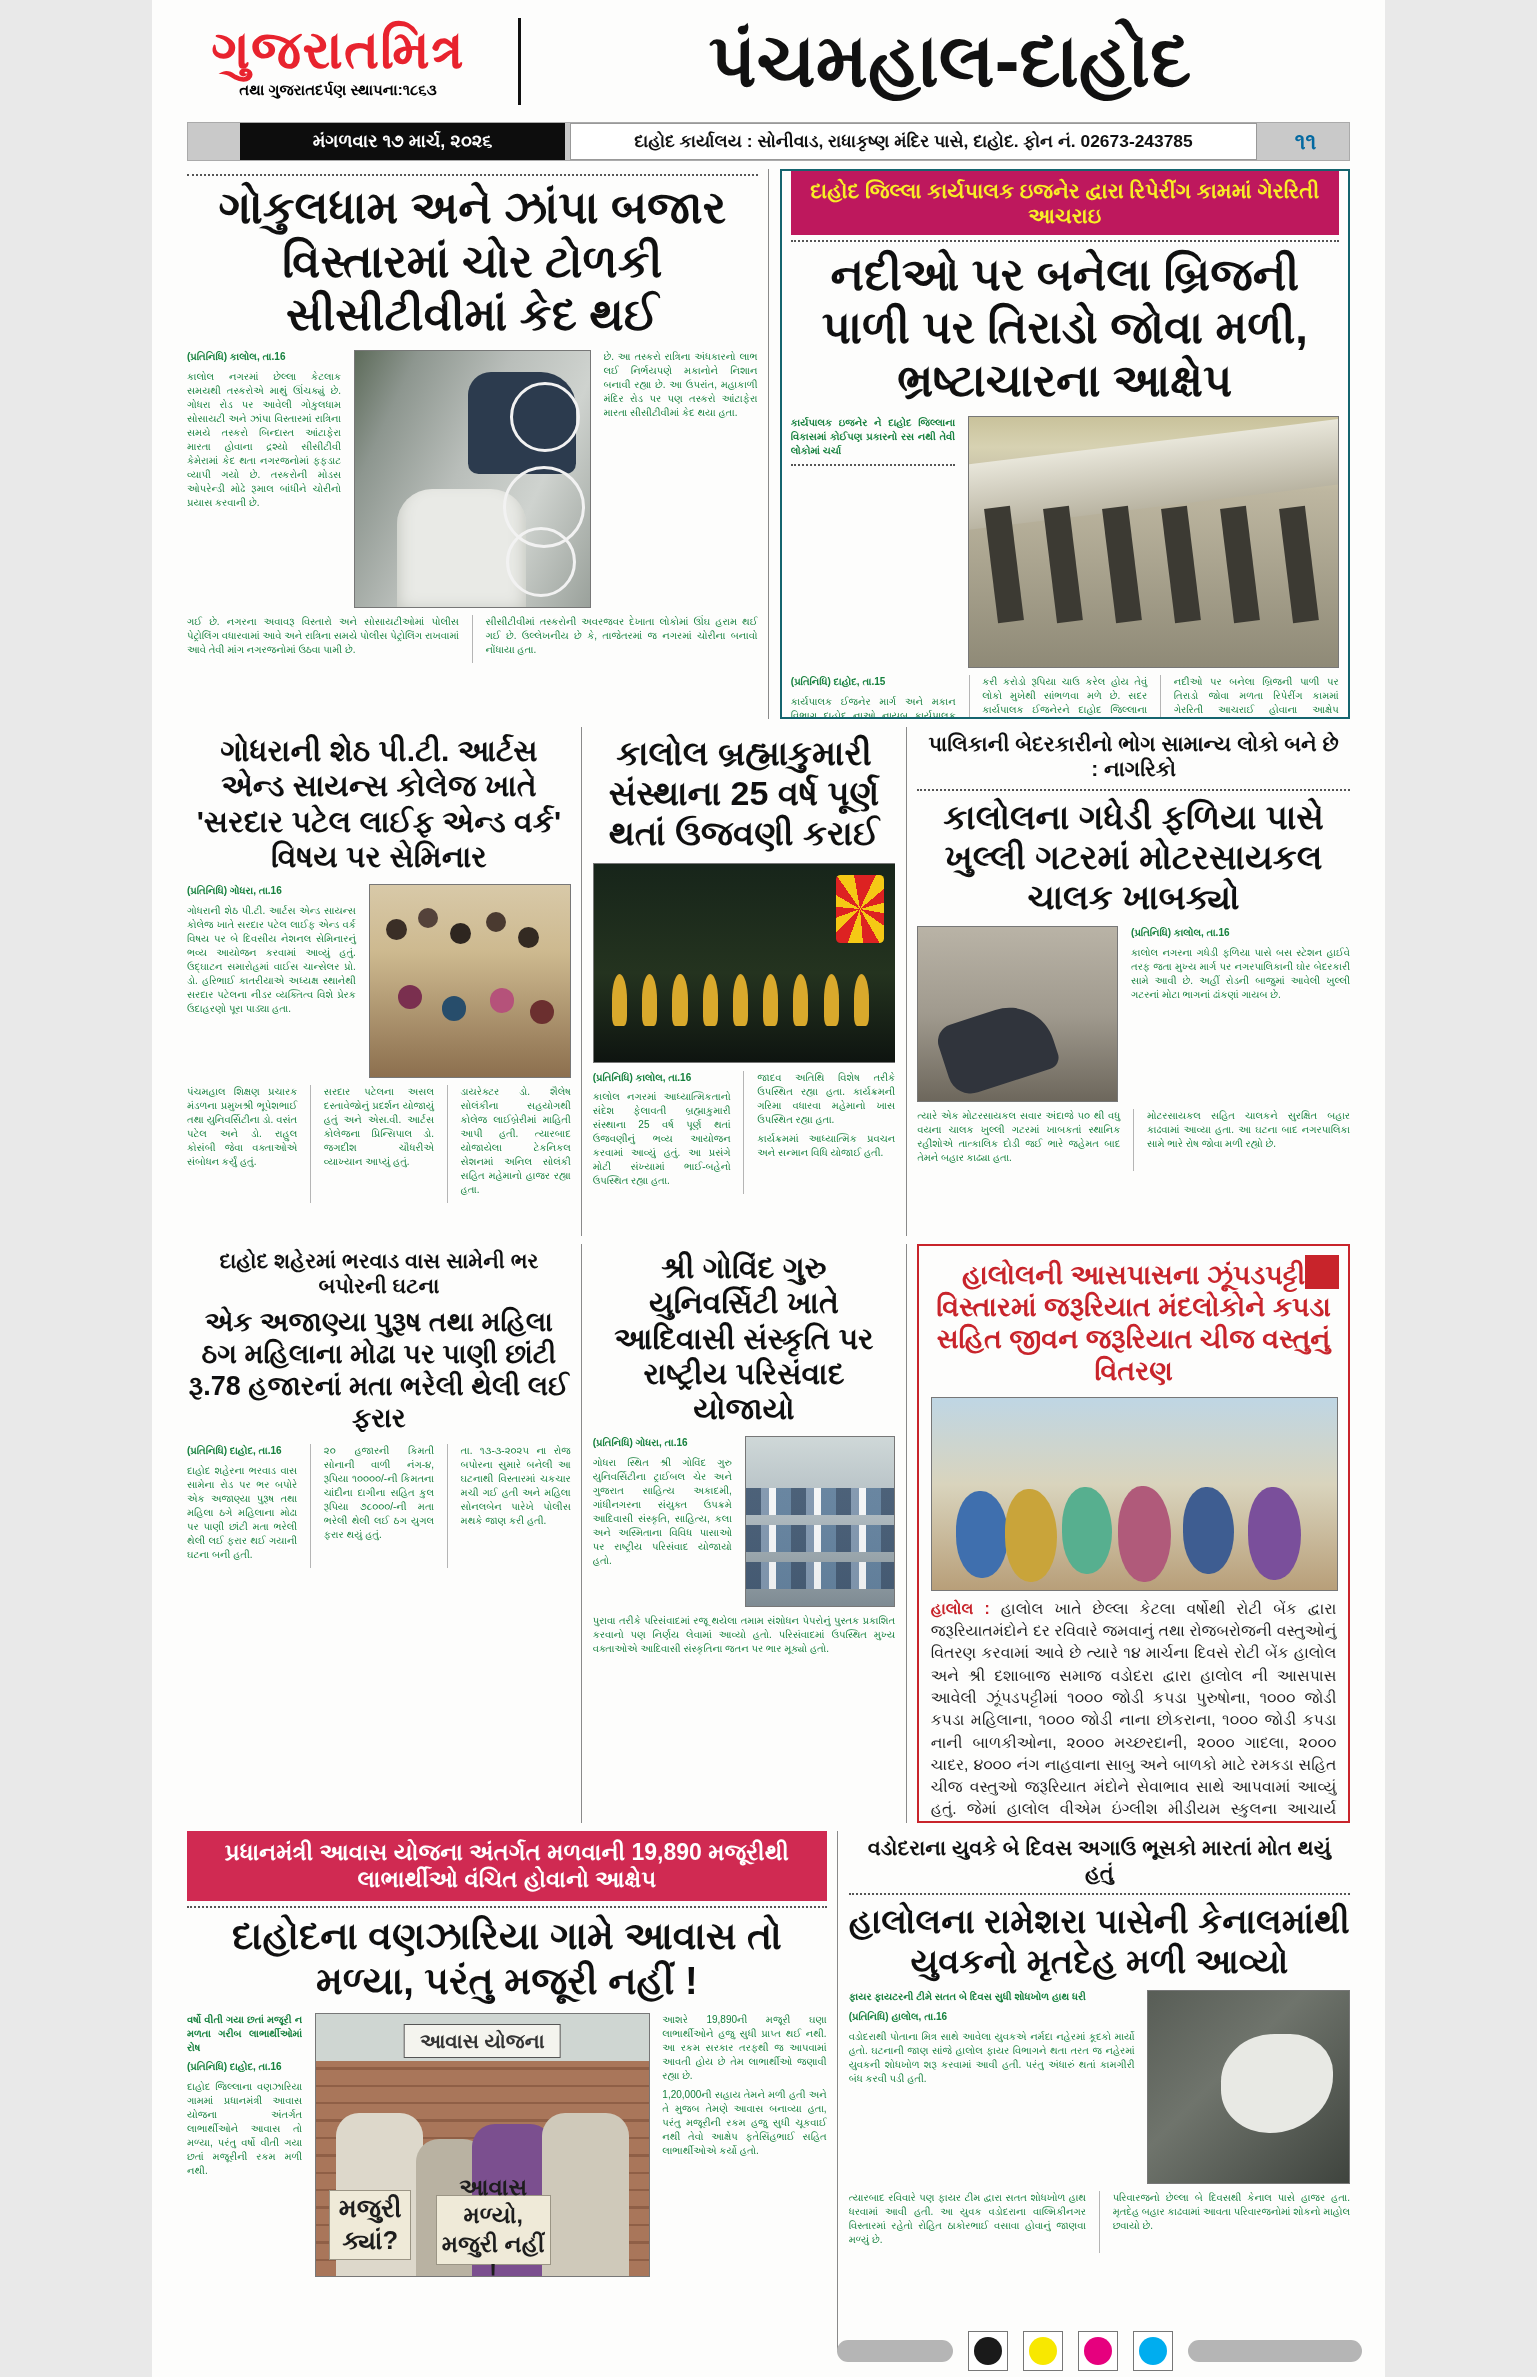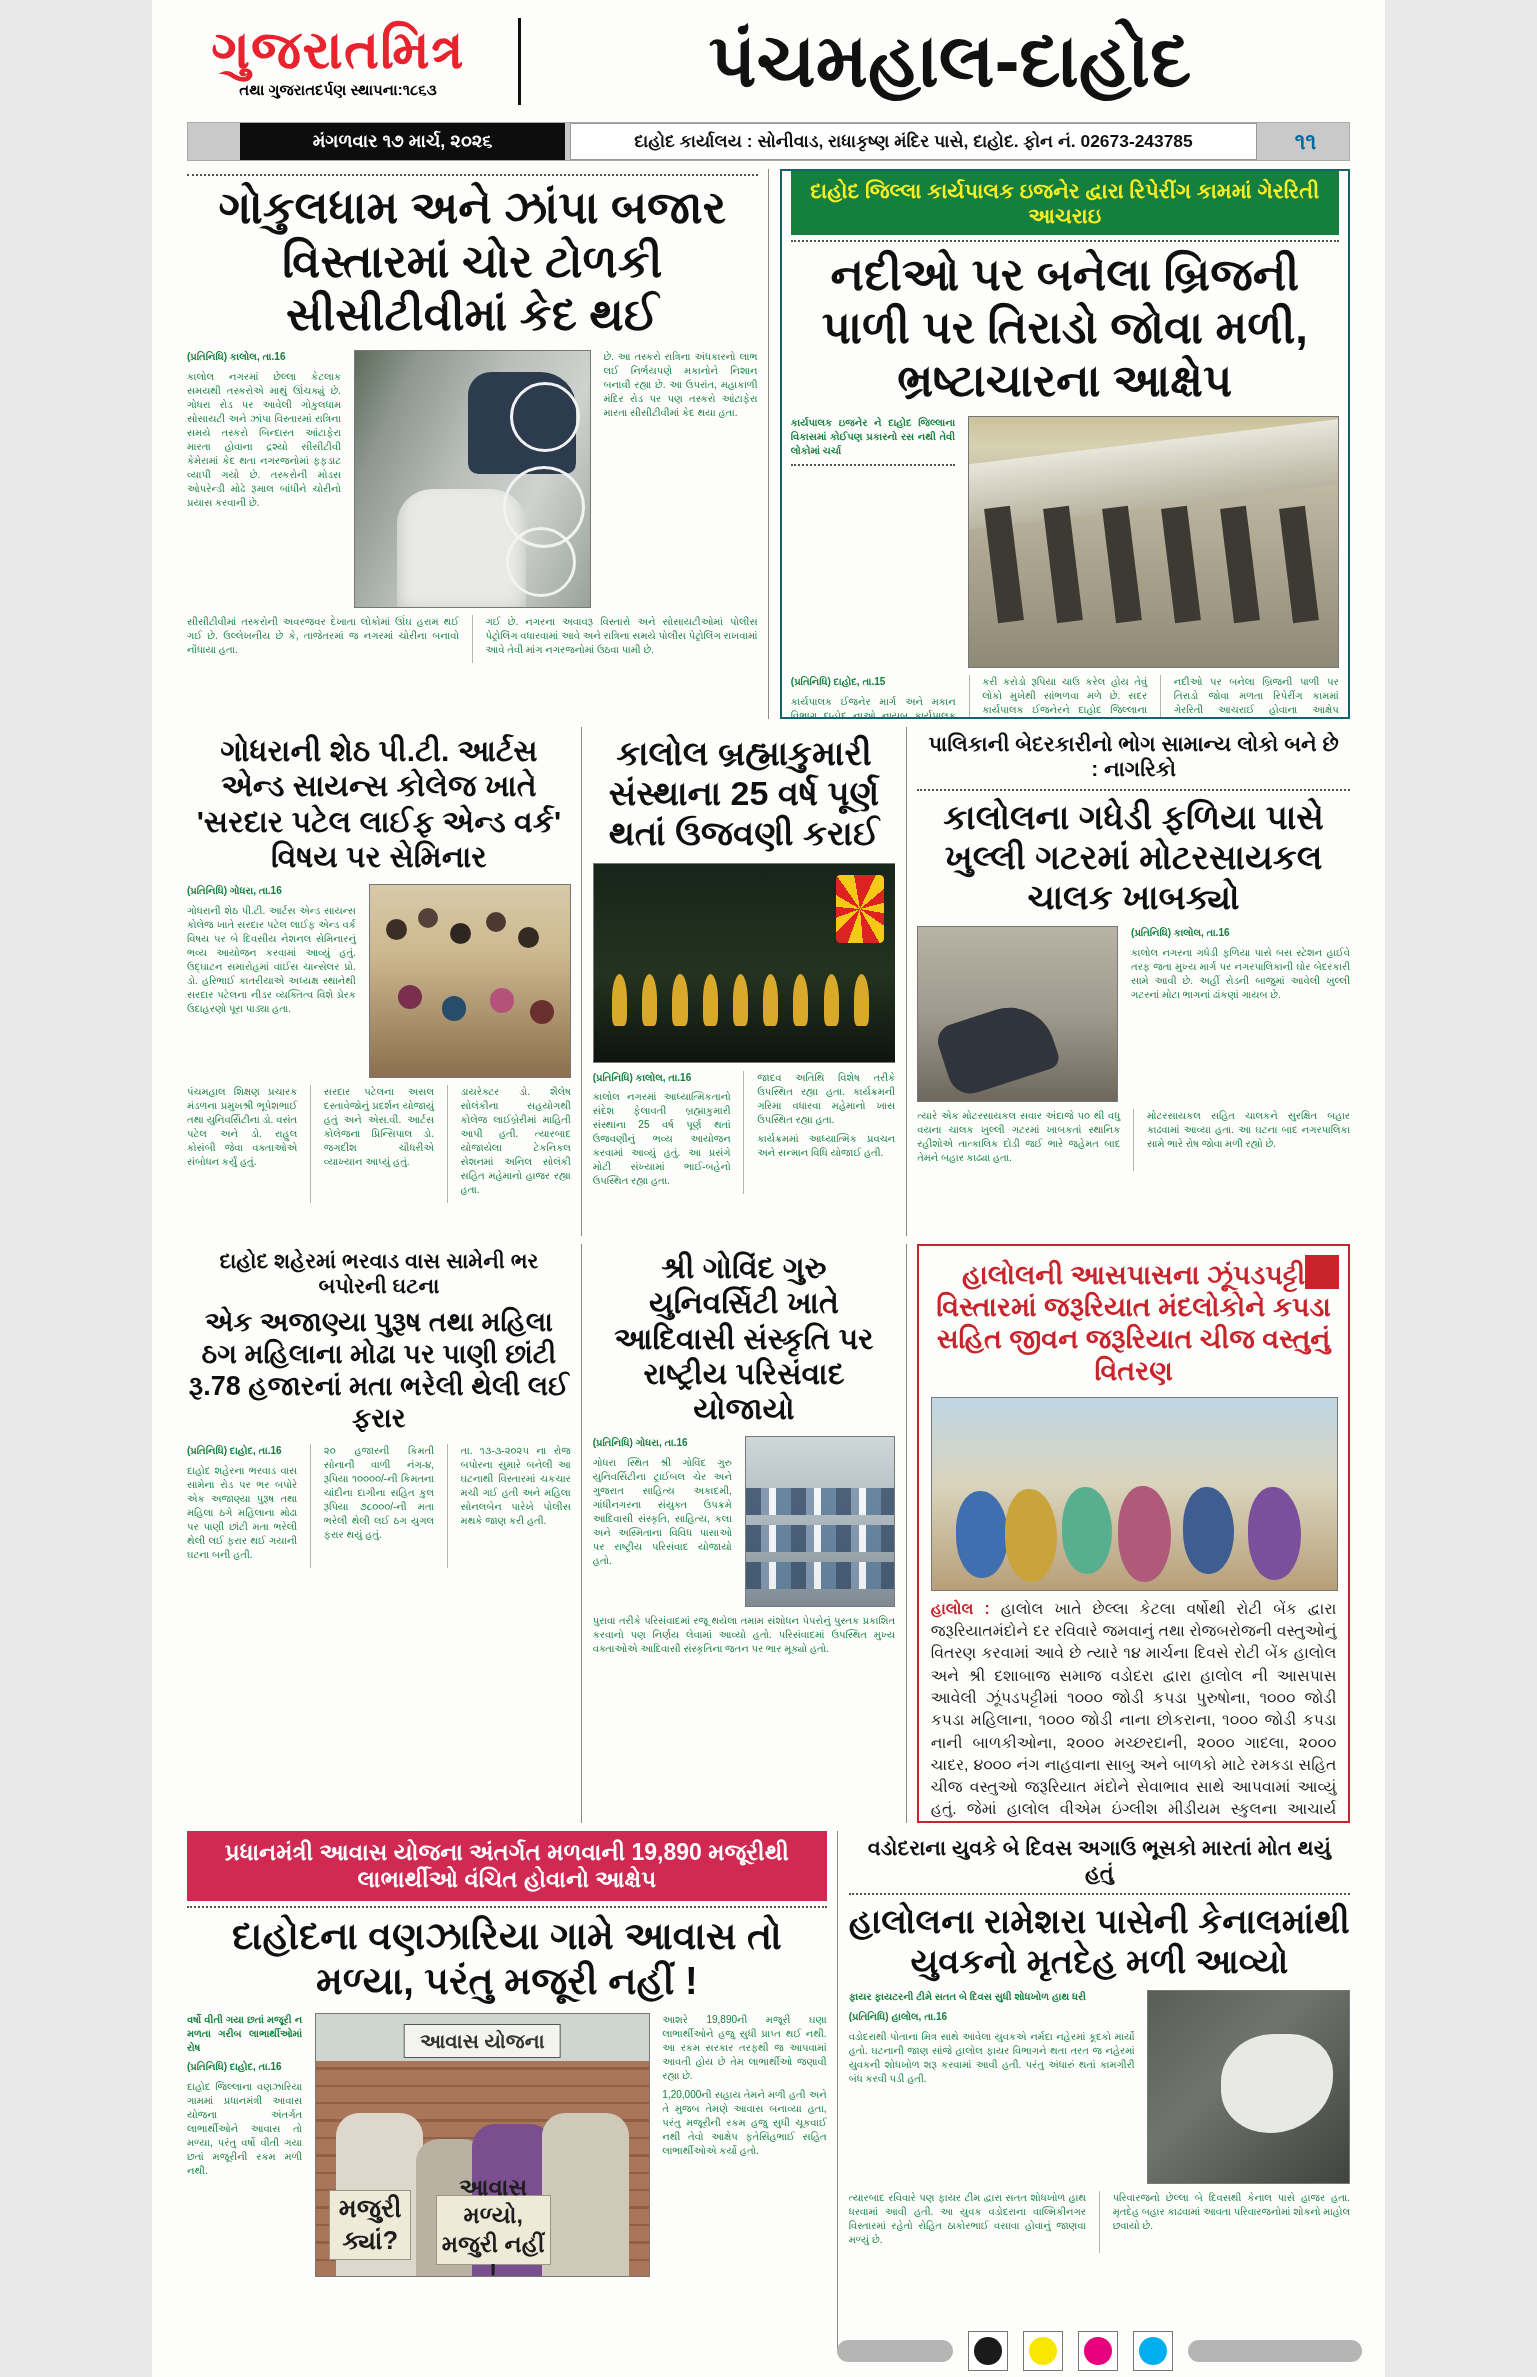--- a/index.html
+++ b/index.html
@@ -18,21 +18,21 @@
             font-size:18px;font-weight:bold;}
   .office-box{flex:1;background:#fff;margin:0 4.6px;display:flex;align-items:center;justify-content:center;
               font-size:17.4px;font-weight:bold;color:#111;border:0.6px solid #999;}
   .page-no{width:87px;display:flex;align-items:center;justify-content:center;font-size:22px;font-weight:bold;color:#0369a1;}
   
   .row{display:flex;padding:8.1px 35px 0 35px;box-sizing:border-box;}
   .vsep{width:0;border-left:1.2px solid #8a8a8a;margin:0 10.5px;}
   article{box-sizing:border-box;overflow:hidden;}
   .kicker{display:block;text-align:center;font-weight:bold;font-size:21px;padding:7px 5.8px;line-height:1.2;}
   .kicker.pink{background:#f9d9e3;color:#a41f3f;}
-  .kicker.teal{background:#15803d;color:#f8ee26;}
+  .kicker.teal{background:#be185d;color:#f8ee26;}
   .kicker.plain{color:#111;padding:3.5px 5.8px;}
   .dotted{border-top:2.9px dotted #555;margin:4.6px 0 5.8px 0;height:0;}
   .headline{text-align:center;font-weight:bold;color:#101010;margin:5.8px 0 9.3px 0;line-height:1.18;}
   .h-xl{font-size:45px;}
   .h-lg{font-size:34px;}
   .h-md{font-size:30px;}
   .h-sm{font-size:27px;}
   .red-head{color:#c8242b;}
   .dateline{font-weight:bold;margin:0 0 5.8px 0;}
   .bodytext,.bodycol p{font-size:10px;line-height:1.4;text-align:justify;margin:0 0 5.8px 0;color:#15803d;}
@@ -119,24 +119,24 @@
           <div class="ring" style="right:4%;top:12%;width:64px;height:64px;"></div>
           <div class="ring" style="right:2%;top:45%;width:76px;height:76px;"></div>
           <div class="ring" style="right:6%;bottom:4%;width:64px;height:64px;"></div>
         </div>
         <div class="bodycol" style="flex:0 0 27%;">
           <p>છે. આ તસ્કરો રાત્રિના અંધકારનો લાભ લઈ નિર્ભયપણે મકાનોને નિશાન બનાવી રહ્યા છે. આ ઉપરાંત, મહાકાળી મંદિર રોડ પર પણ તસ્કરો આંટાફેરા મારતા સીસીટીવીમાં કેદ થયા હતા.</p>
         </div>
       </div>
       <div class="content">
         <div class="bodycol">
+            <p>ગઈ છે. નગરના અવાવરૂ વિસ્તારો અને સોસાયટીઓમાં પોલીસ પેટ્રોલિંગ વધારવામાં આવે અને રાત્રિના સમયે પોલીસ પેટ્રોલિંગ રાખવામાં આવે તેવી માંગ નગરજનોમાં ઉઠવા પામી છે.</p>
+          </div>
+        <div class="bodycol">
             <p>સીસીટીવીમાં તસ્કરોની અવરજવર દેખાતા લોકોમાં ઊંઘ હરામ થઈ ગઈ છે. ઉલ્લેખનીય છે કે, તાજેતરમાં જ નગરમાં ચોરીના બનાવો નોંધાયા હતા.</p>
-          </div>
-        <div class="bodycol">
-            <p>ગઈ છે. નગરના અવાવરૂ વિસ્તારો અને સોસાયટીઓમાં પોલીસ પેટ્રોલિંગ વધારવામાં આવે અને રાત્રિના સમયે પોલીસ પેટ્રોલિંગ રાખવામાં આવે તેવી માંગ નગરજનોમાં ઉઠવા પામી છે.</p>
           </div>
       </div>
     </article>
 
     <div class="vsep"></div>
 
     <article class="art-bridge" style="flex:1 1 49%;">
       <div class="kicker teal"><span>દાહોદ જિલ્લા કાર્યપાલક ઇજનેર દ્વારા રિપેરીંગ કામમાં ગેરરિતી આચરાઇ</span></div>
       <div class="dotted"></div>
       <h2 class="headline h-xl">નદીઓ પર બનેલા બ્રિજની પાળી પર તિરાડો જોવા મળી, ભ્રષ્ટાચારના આક્ષેપ</h2>

